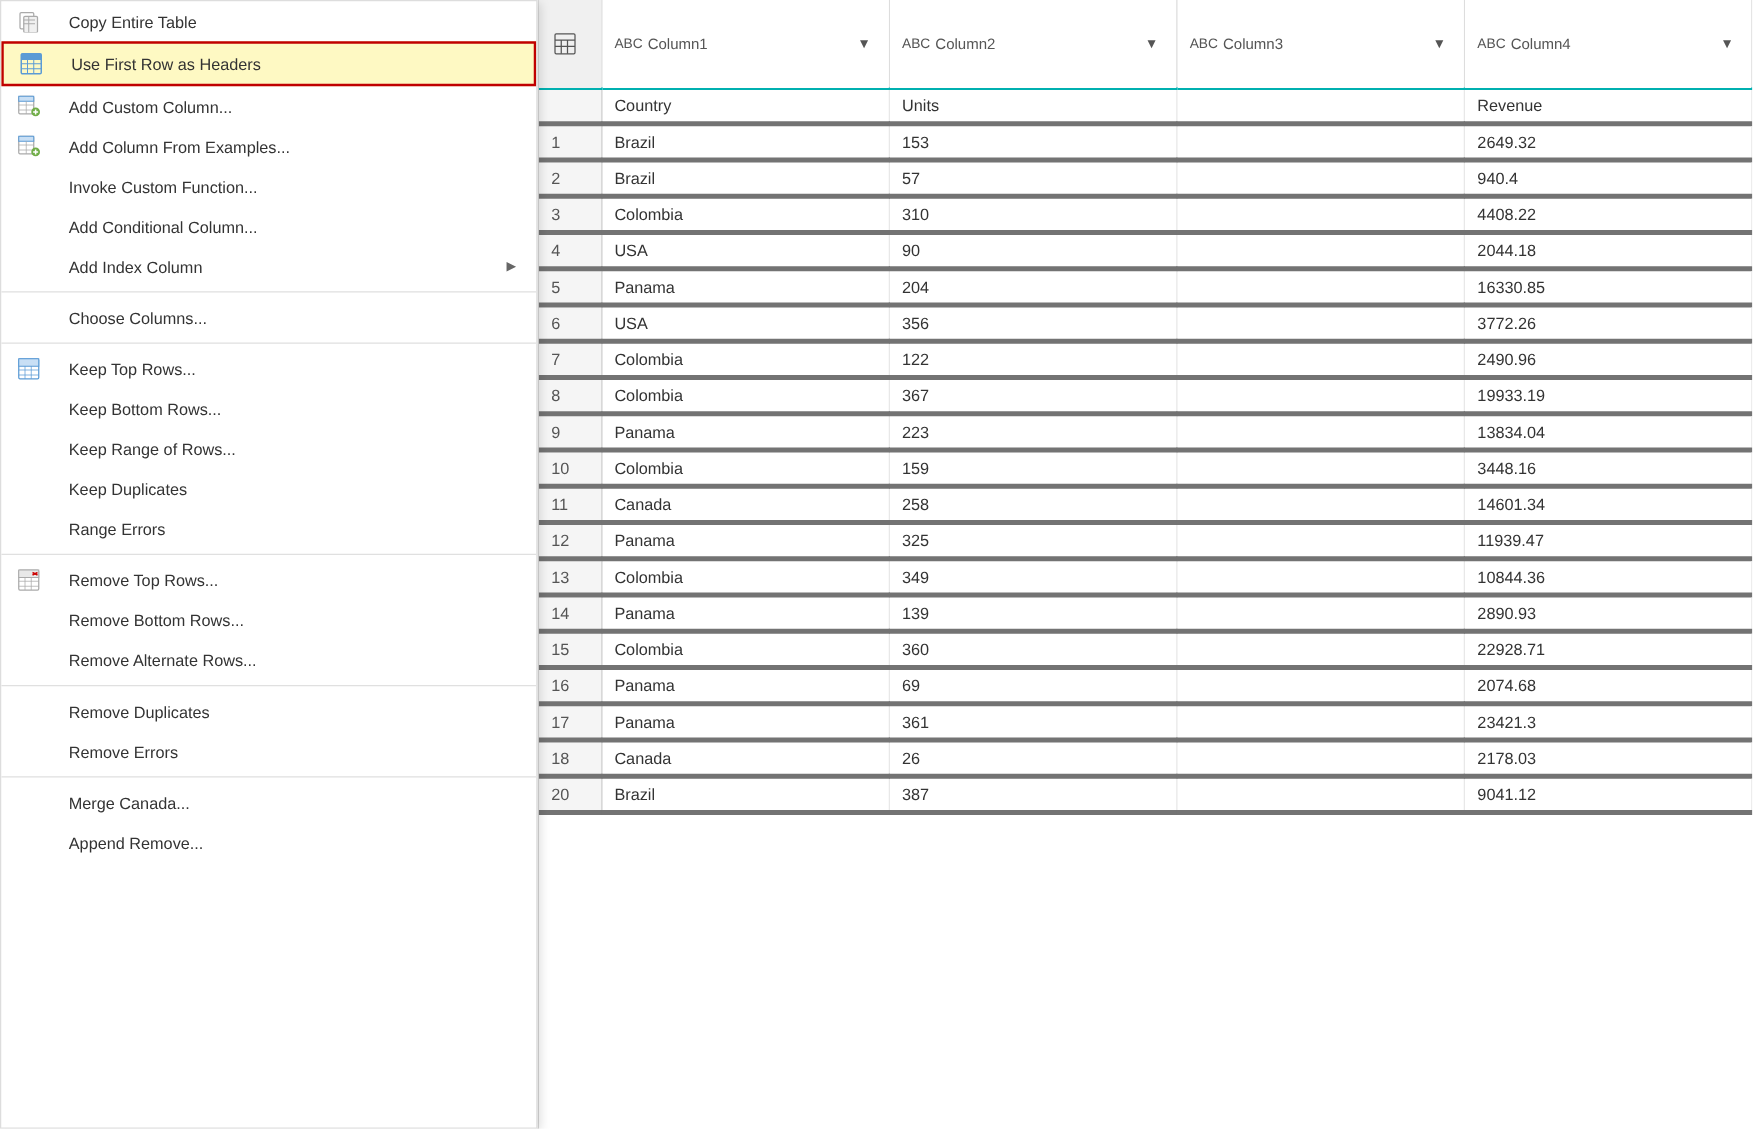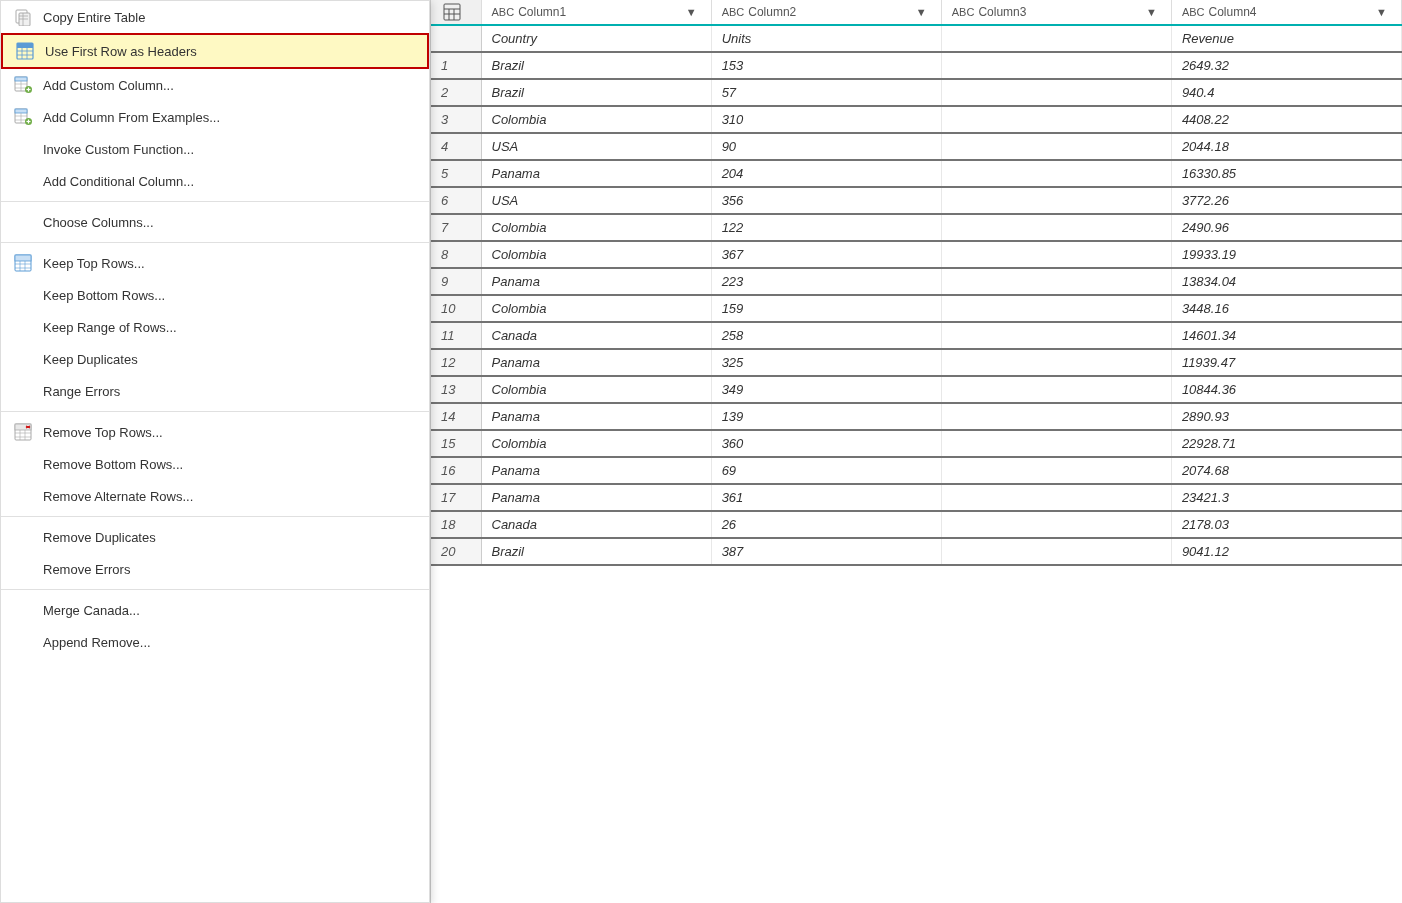--- a/index.html
+++ b/index.html
@@ -32,21 +32,21 @@
       z-index: 10;
     }
 
     .menu-item {
       display: flex;
       align-items: center;
       padding: 6px 16px 6px 12px;
       cursor: pointer;
       white-space: nowrap;
       min-height: 32px;
-      gap: 10px;
+      gap: 22px;
     }
 
     .menu-item.highlighted {
       background: #fef9c3;
       border: 2px solid #c00000;
     }
 
     .menu-icon {
       width: 20px;
       height: 20px;
@@ -82,21 +82,21 @@
     table {
       border-collapse: collapse;
       width: 100%;
       table-layout: fixed;
     }
 
     thead th {
       background: #fff;
       border-bottom: 2px solid #00b0b0;
       border-right: 1px solid #ddd;
-      padding: 1px 10px;
+      padding: 24px 10px;
       text-align: left;
       font-weight: 600;
       position: sticky;
       top: 0;
       z-index: 5;
       white-space: nowrap;
       overflow: hidden;
     }
 
     thead th .col-header {
@@ -121,22 +121,21 @@
     }
 
     .col-dropdown {
       cursor: pointer;
       color: #555;
       padding: 2px 4px;
       font-size: 11px;
     }
 
     tbody tr {
-      border-bottom: 2px solid #737373;
-      font-style: italic;
+      border-bottom: 4px solid #737373;
     }
 
     tbody td {
       padding: 5px 10px;
       border-right: 1px solid #e8e8e8;
       white-space: nowrap;
       overflow: hidden;
       text-overflow: ellipsis;
     }
 
@@ -241,20 +240,25 @@
   </div>
       <div class="menu-item">
     <span class="menu-icon"></span>
     <span class="menu-label">Invoke Custom Function...</span>
 
   </div>
       <div class="menu-item">
     <span class="menu-icon"></span>
     <span class="menu-label">Add Conditional Column...</span>
 
+  </div>
+      <div class="menu-item">
+    <span class="menu-icon"></span>
+    <span class="menu-label">Add Index Column</span>
+    <span class="menu-arrow">▶</span>
   </div>
       <div class="menu-separator"></div>
       <div class="menu-item">
     <span class="menu-icon"></span>
     <span class="menu-label">Choose Columns...</span>
 
   </div>
       <div class="menu-separator"></div>
       <div class="menu-item">
     <span class="menu-icon">

